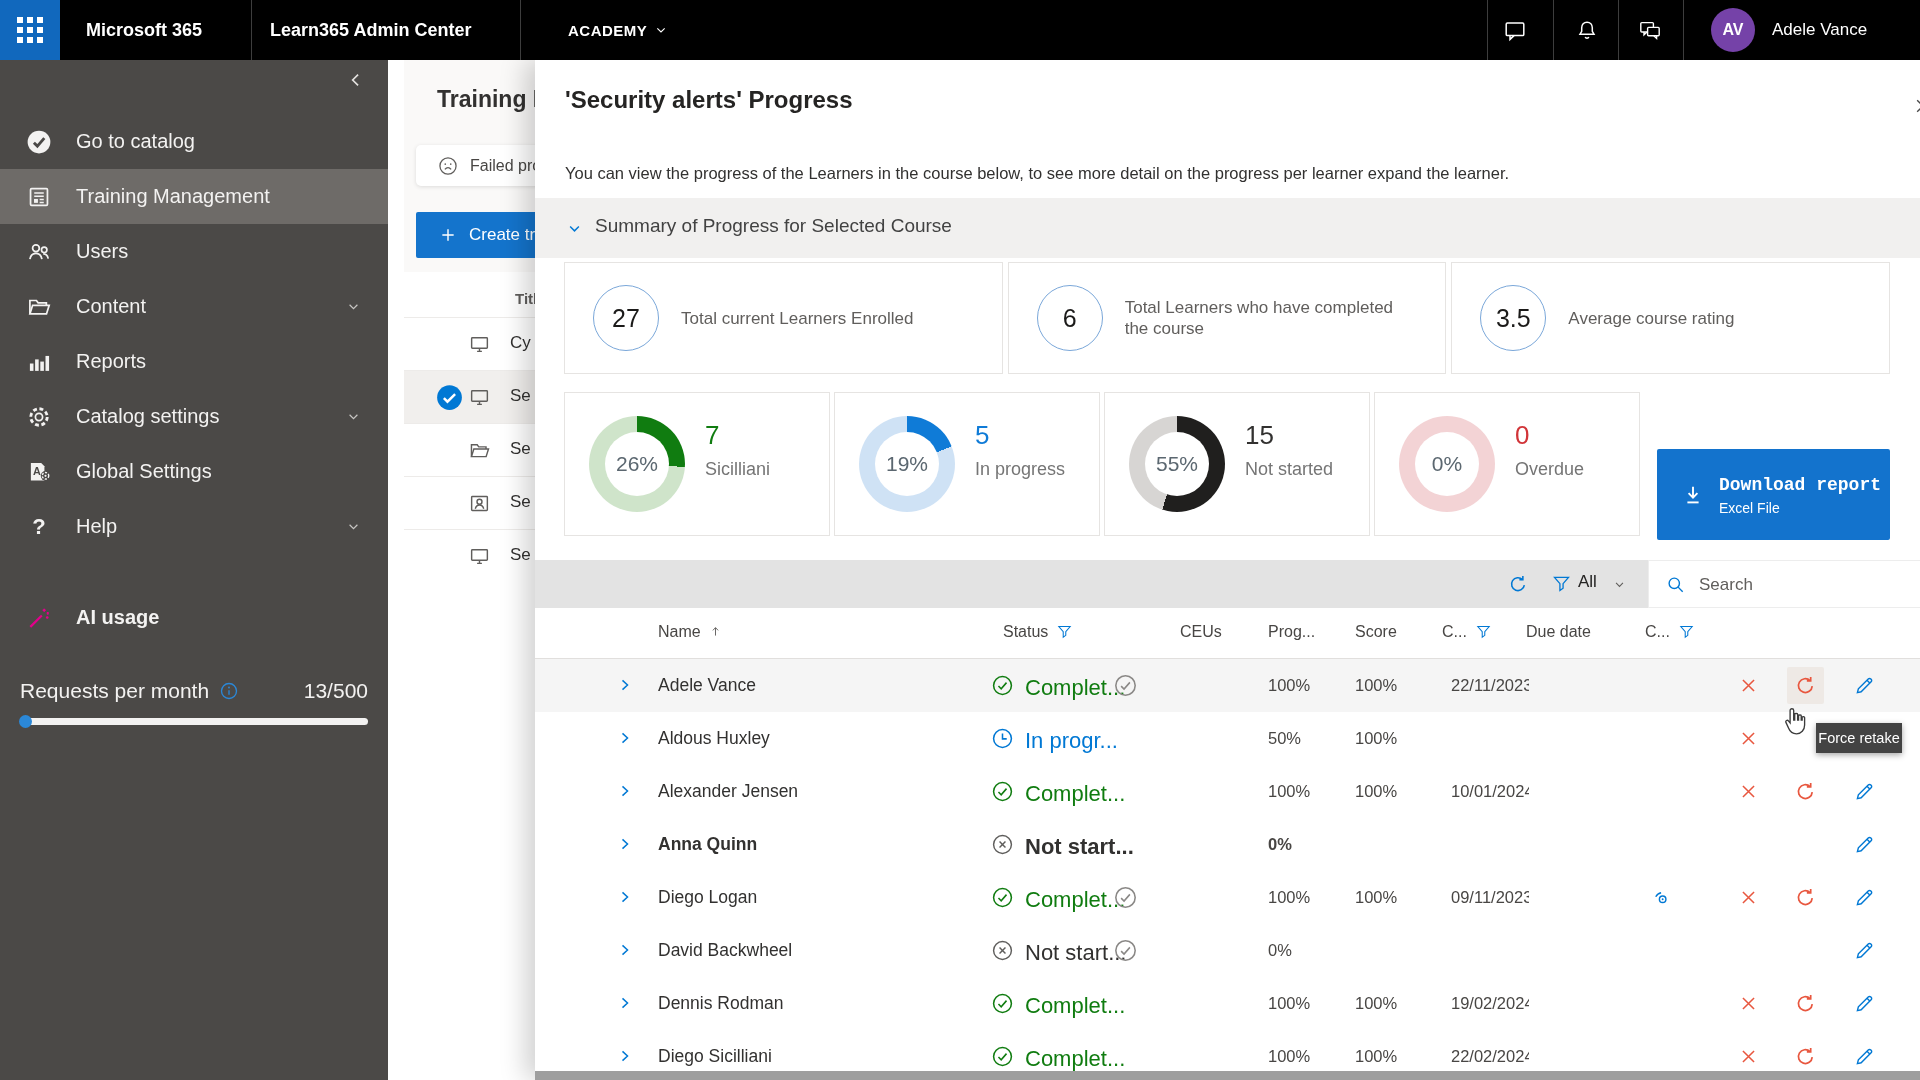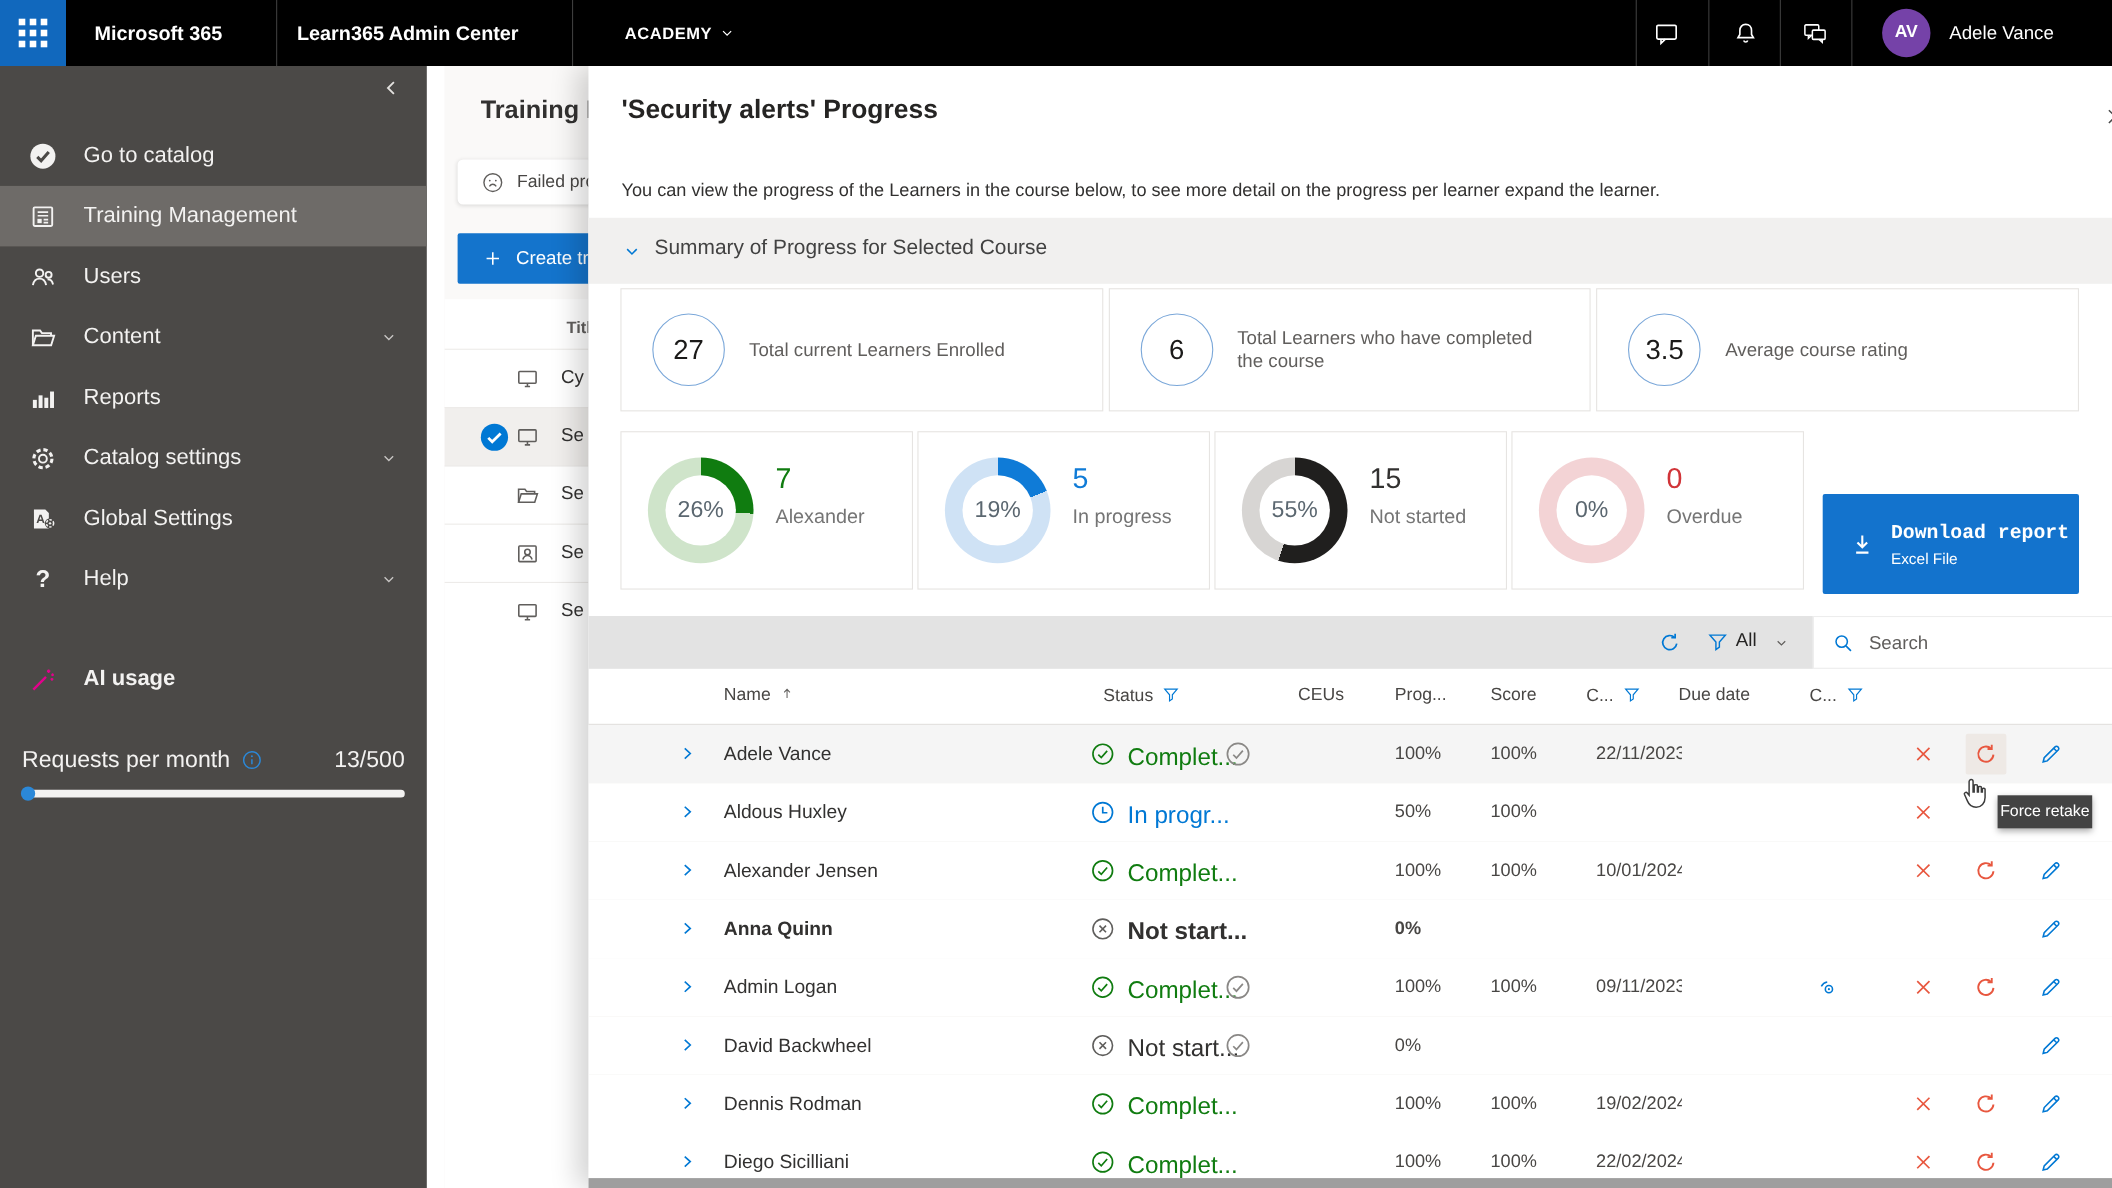--- a/index.html
+++ b/index.html
@@ -432,21 +432,21 @@
           <span class="stat-circle">3.5</span>
           <span class="stat-label">Average course rating</span>
         </div>
       </div>
     <div class="donuts" id="donuts">
         <div class="donut-card">
           <span class="ring" style="background:conic-gradient(#107c10 0 26%, #cfe4ca 26% 100%)">
             <span class="hole">26%</span>
           </span>
           <span class="d-count" style="color:#107c10">7</span>
-          <span class="d-label">Alexander</span>
+          <span class="d-label">Sicilliani</span>
         </div>
         <div class="donut-card">
           <span class="ring" style="background:conic-gradient(#0f7bd7 0 19%, #cfe2f5 19% 100%)">
             <span class="hole">19%</span>
           </span>
           <span class="d-count" style="color:#0f7bd7">5</span>
           <span class="d-label">In progress</span>
         </div>
         <div class="donut-card">
           <span class="ring" style="background:conic-gradient(#201f1e 0 55%, #d7d5d3 55% 100%)">
@@ -647,21 +647,21 @@
               <path d="M14.6 6.5l2.9 2.9"></path>
             </svg>
           </span>
         </div>
         <div class="trow" style="top: 212px;">
           <span class="expander">
             <svg viewBox="0 0 24 24">
               <path d="M9 6.5l6 5.5-6 5.5" fill="none" stroke="#0078d4" stroke-width="1.8"></path>
             </svg>
           </span>
-          <span class="c-name">Admin Logan</span>
+          <span class="c-name">Diego Logan</span>
           <span class="c-sico">
             <svg viewBox="0 0 24 24" fill="none" stroke="#107c10" stroke-width="1.6">
               <circle cx="12" cy="12" r="9.3"></circle>
               <path d="M7.8 12.6l2.8 2.8 5.6-6.4"></path>
             </svg>
           </span>
           <span class="c-stext completed">Complet...</span>
           <span class="c-appr">
             <svg viewBox="0 0 24 24" fill="none" stroke="#8a8886" stroke-width="1.5">
               <circle cx="12" cy="12" r="9.3"></circle>

